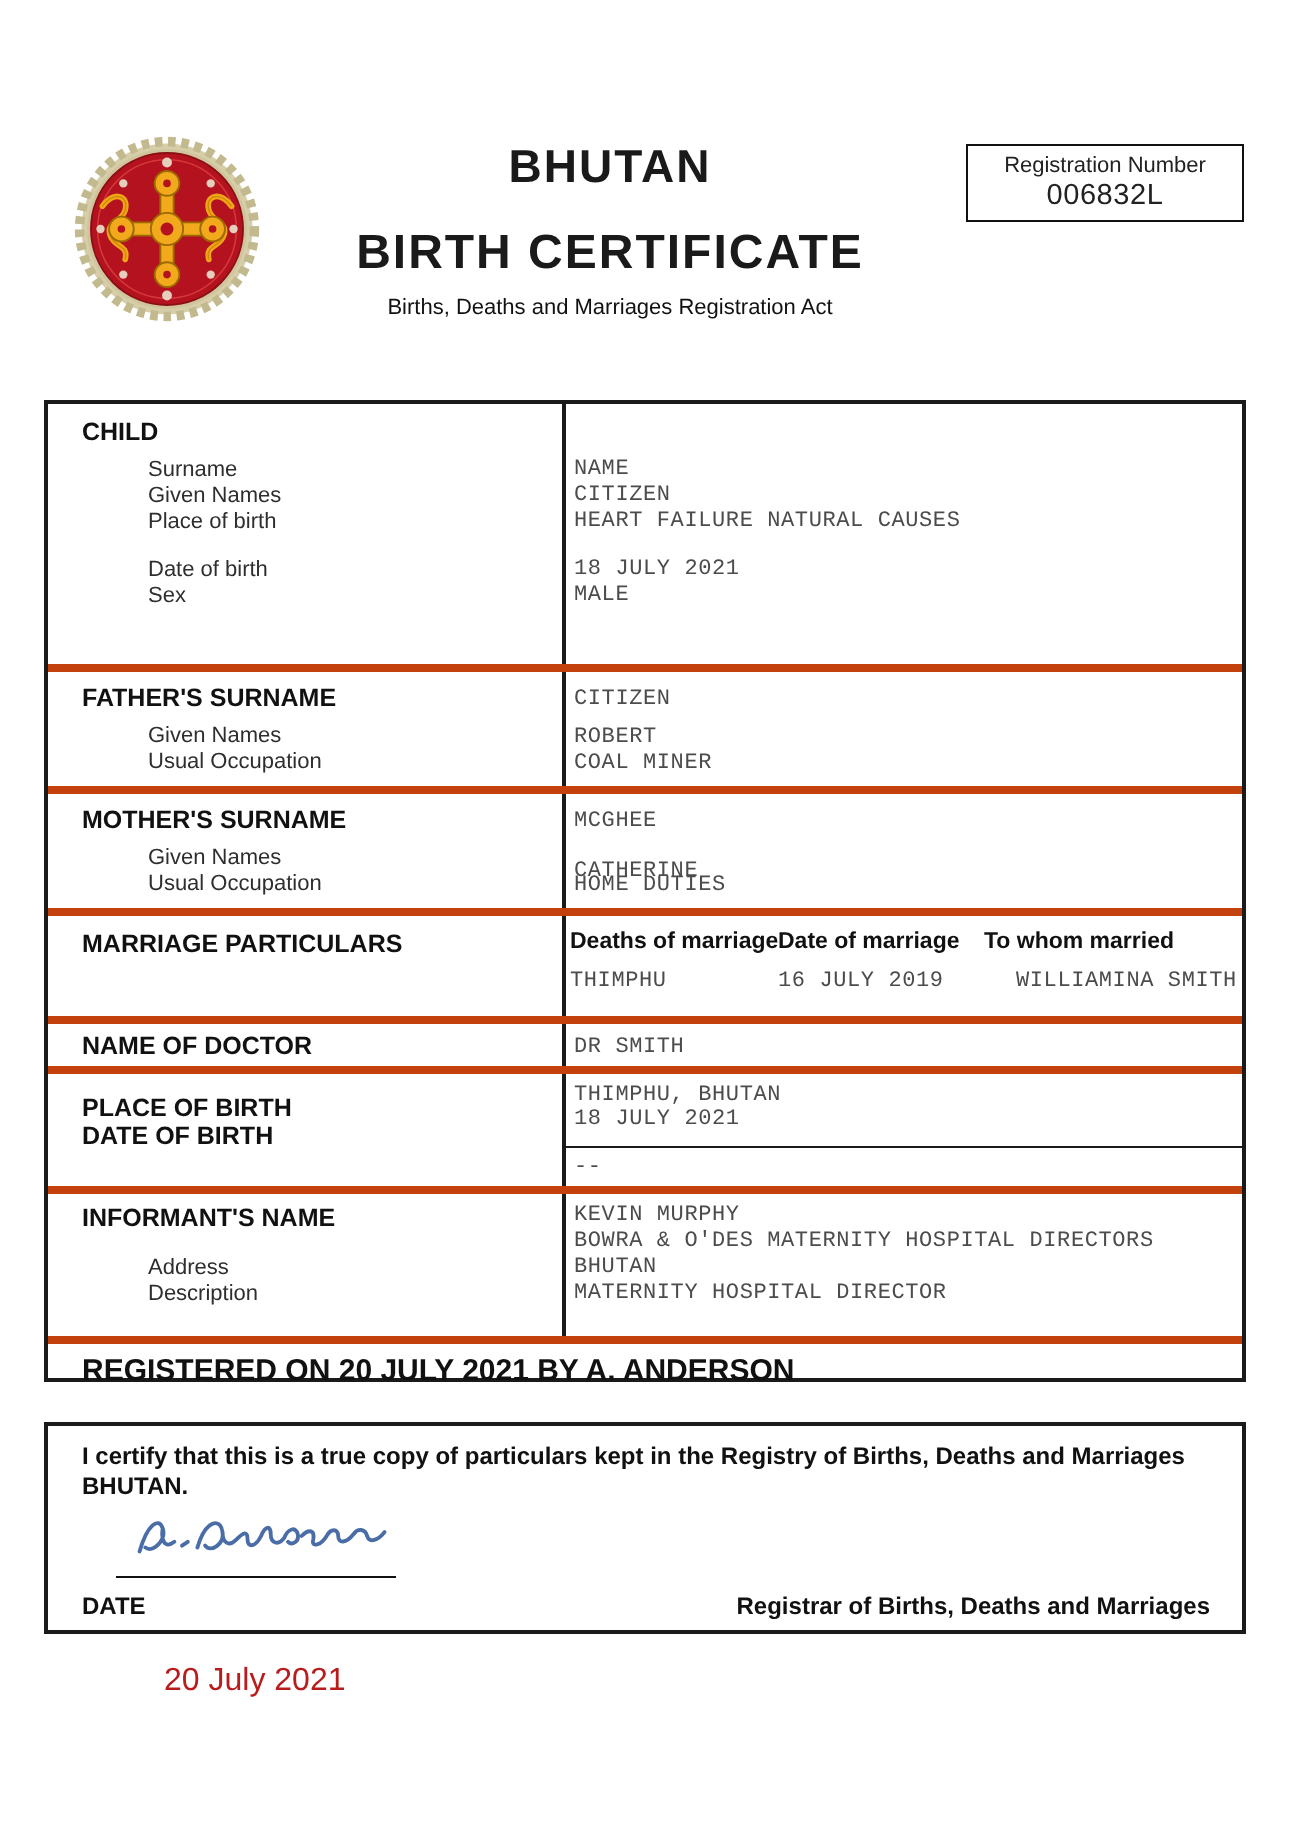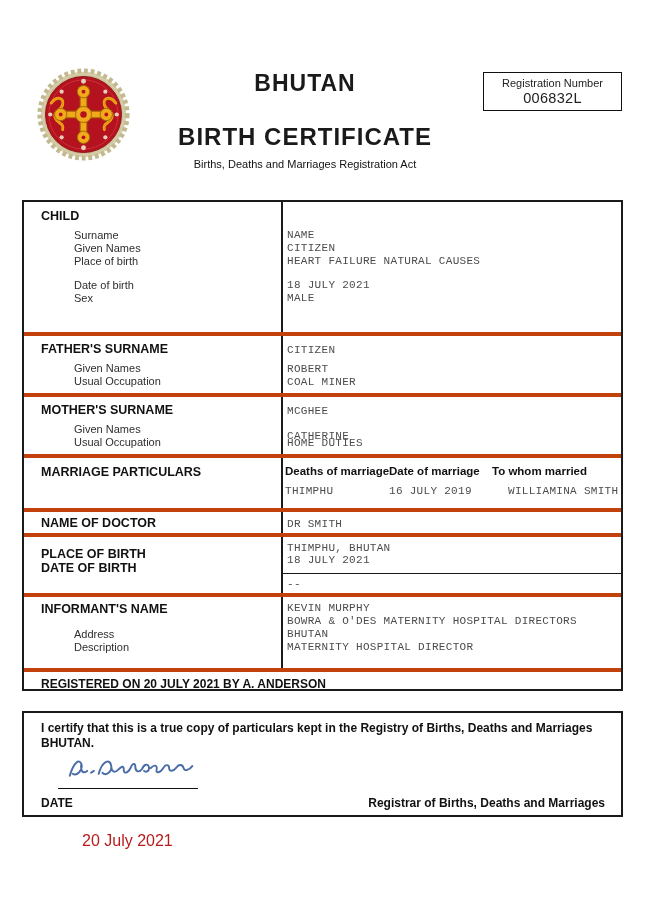--- a/index.html
+++ b/index.html
@@ -8,21 +8,21 @@
     width:645px;height:914px;
     background:#ffffff;
     font-family:"Liberation Sans",sans-serif;
     color:#1a1a1a;
     overflow:hidden;
   }
   
   .emblem{position:absolute;left:36px;top:67px;width:95px;height:95px;}
   .title-block{position:absolute;left:140px;top:70px;width:330px;text-align:center;}
   .title{font-size:23px;font-weight:bold;letter-spacing:1px;line-height:26px;}
-  .subtitle{font-size:24px;font-weight:bold;letter-spacing:1px;margin-top:28px;line-height:26px;}
+  .subtitle{font-size:24px;font-weight:bold;letter-spacing:1px;margin-top:18px;line-height:26px;}
   .act-line{font-size:11px;margin-top:8px;color:#111;}
   .reg-box{
     position:absolute;left:483px;top:72px;width:137px;height:37px;
     border:1.5px solid #111;text-align:center;
   }
   .reg-label{font-size:11px;margin-top:4px;color:#222;}
   .reg-number{font-size:14.5px;color:#222;margin-top:1px;letter-spacing:.3px;}
 
   
   .cert-table{
@@ -35,21 +35,21 @@
   .sec-title{position:absolute;left:17px;font-size:12.5px;font-weight:bold;color:#111;white-space:nowrap;}
   .sub-label{position:absolute;left:50px;font-size:11px;color:#2e2e2e;white-space:nowrap;}
   .mono{
     position:absolute;
     font-family:"Liberation Mono",monospace;
     font-size:11px;color:#4c4c4c;letter-spacing:.3px;white-space:nowrap;
   }
   .rc{left:263px;} 
   .mcol-h{position:absolute;font-size:11.5px;font-weight:bold;color:#111;white-space:nowrap;}
   .birth-split{position:absolute;left:258.5px;right:0;top:36px;border-top:1.5px solid #1a1a1a;}
-  .registered-text{position:absolute;left:17px;top:5px;font-size:12px;font-weight:bold;color:#111;white-space:nowrap;}
+  .registered-text{position:absolute;left:17px;top:5px;font-size:15px;font-weight:bold;color:#111;white-space:nowrap;}
 
   
   .certify-box{
     position:absolute;left:22px;top:711px;width:597px;height:102px;
     border:2px solid #1a1a1a;
   }
   .certify-text{position:absolute;left:17px;top:8px;width:570px;font-size:12px;font-weight:bold;line-height:15px;color:#111;}
   .signature{position:absolute;left:40px;top:38px;width:135px;height:34px;}
   .sig-line{position:absolute;left:34px;top:75px;width:140px;border-bottom:1.5px solid #111;}
   .date-label{position:absolute;left:17px;top:83px;font-size:12px;font-weight:bold;color:#111;}

